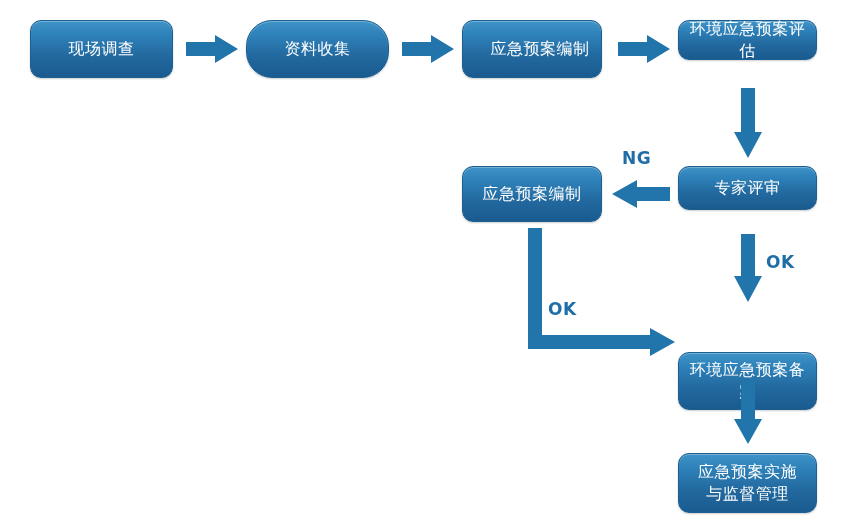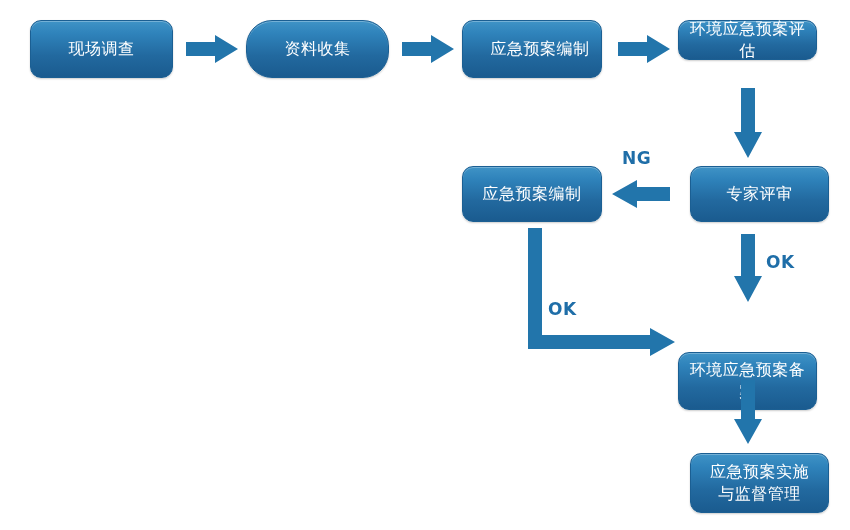--- a/index.html
+++ b/index.html
@@ -81,33 +81,33 @@
   </div>
 
   <div class="node" style="left:462px; top:20px;  width:140px; height:58px;padding-left:16px;">
     <span class="node-label">应急预案编制</span>
   </div>
 
   <div class="node" style="left:678px; top:20px;  width:139px; height:40px;">
     <span class="node-label">环境应急预案评估</span>
   </div>
 
-  <div class="node" style="left:678px; top:166px; width:139px; height:56px;margin-left:12px;">
+  <div class="node" style="left:678px; top:166px; width:139px; height:44px;">
     <span class="node-label">专家评审</span>
   </div>
 
   <div class="node" style="left:462px; top:166px; width:140px; height:56px;">
     <span class="node-label">应急预案编制</span>
   </div>
 
   <div class="node" style="left:678px; top:309px; width:139px; height:58px;margin-top:43px;">
     <span class="node-label">环境应急预案备案</span>
   </div>
 
-  <div class="node" style="left:678px; top:453px; width:139px; height:60px;margin-left:12px;">
+  <div class="node" style="left:678px; top:453px; width:139px; height:60px;">
     <span class="node-label">应急预案实施
 与监督管理</span>
   </div>
 
   <svg class="arrow-svg" style="left:186px; top:35px;" width="52" height="30">
     <polygon class="arrow-fill" points="0,7 29,7 29,0 52,14 29,28 29,21 0,21"></polygon>
   </svg>
 
   <svg class="arrow-svg" style="left:402px; top:35px;" width="52" height="30">
     <polygon class="arrow-fill" points="0,7 29,7 29,0 52,14 29,28 29,21 0,21"></polygon>

